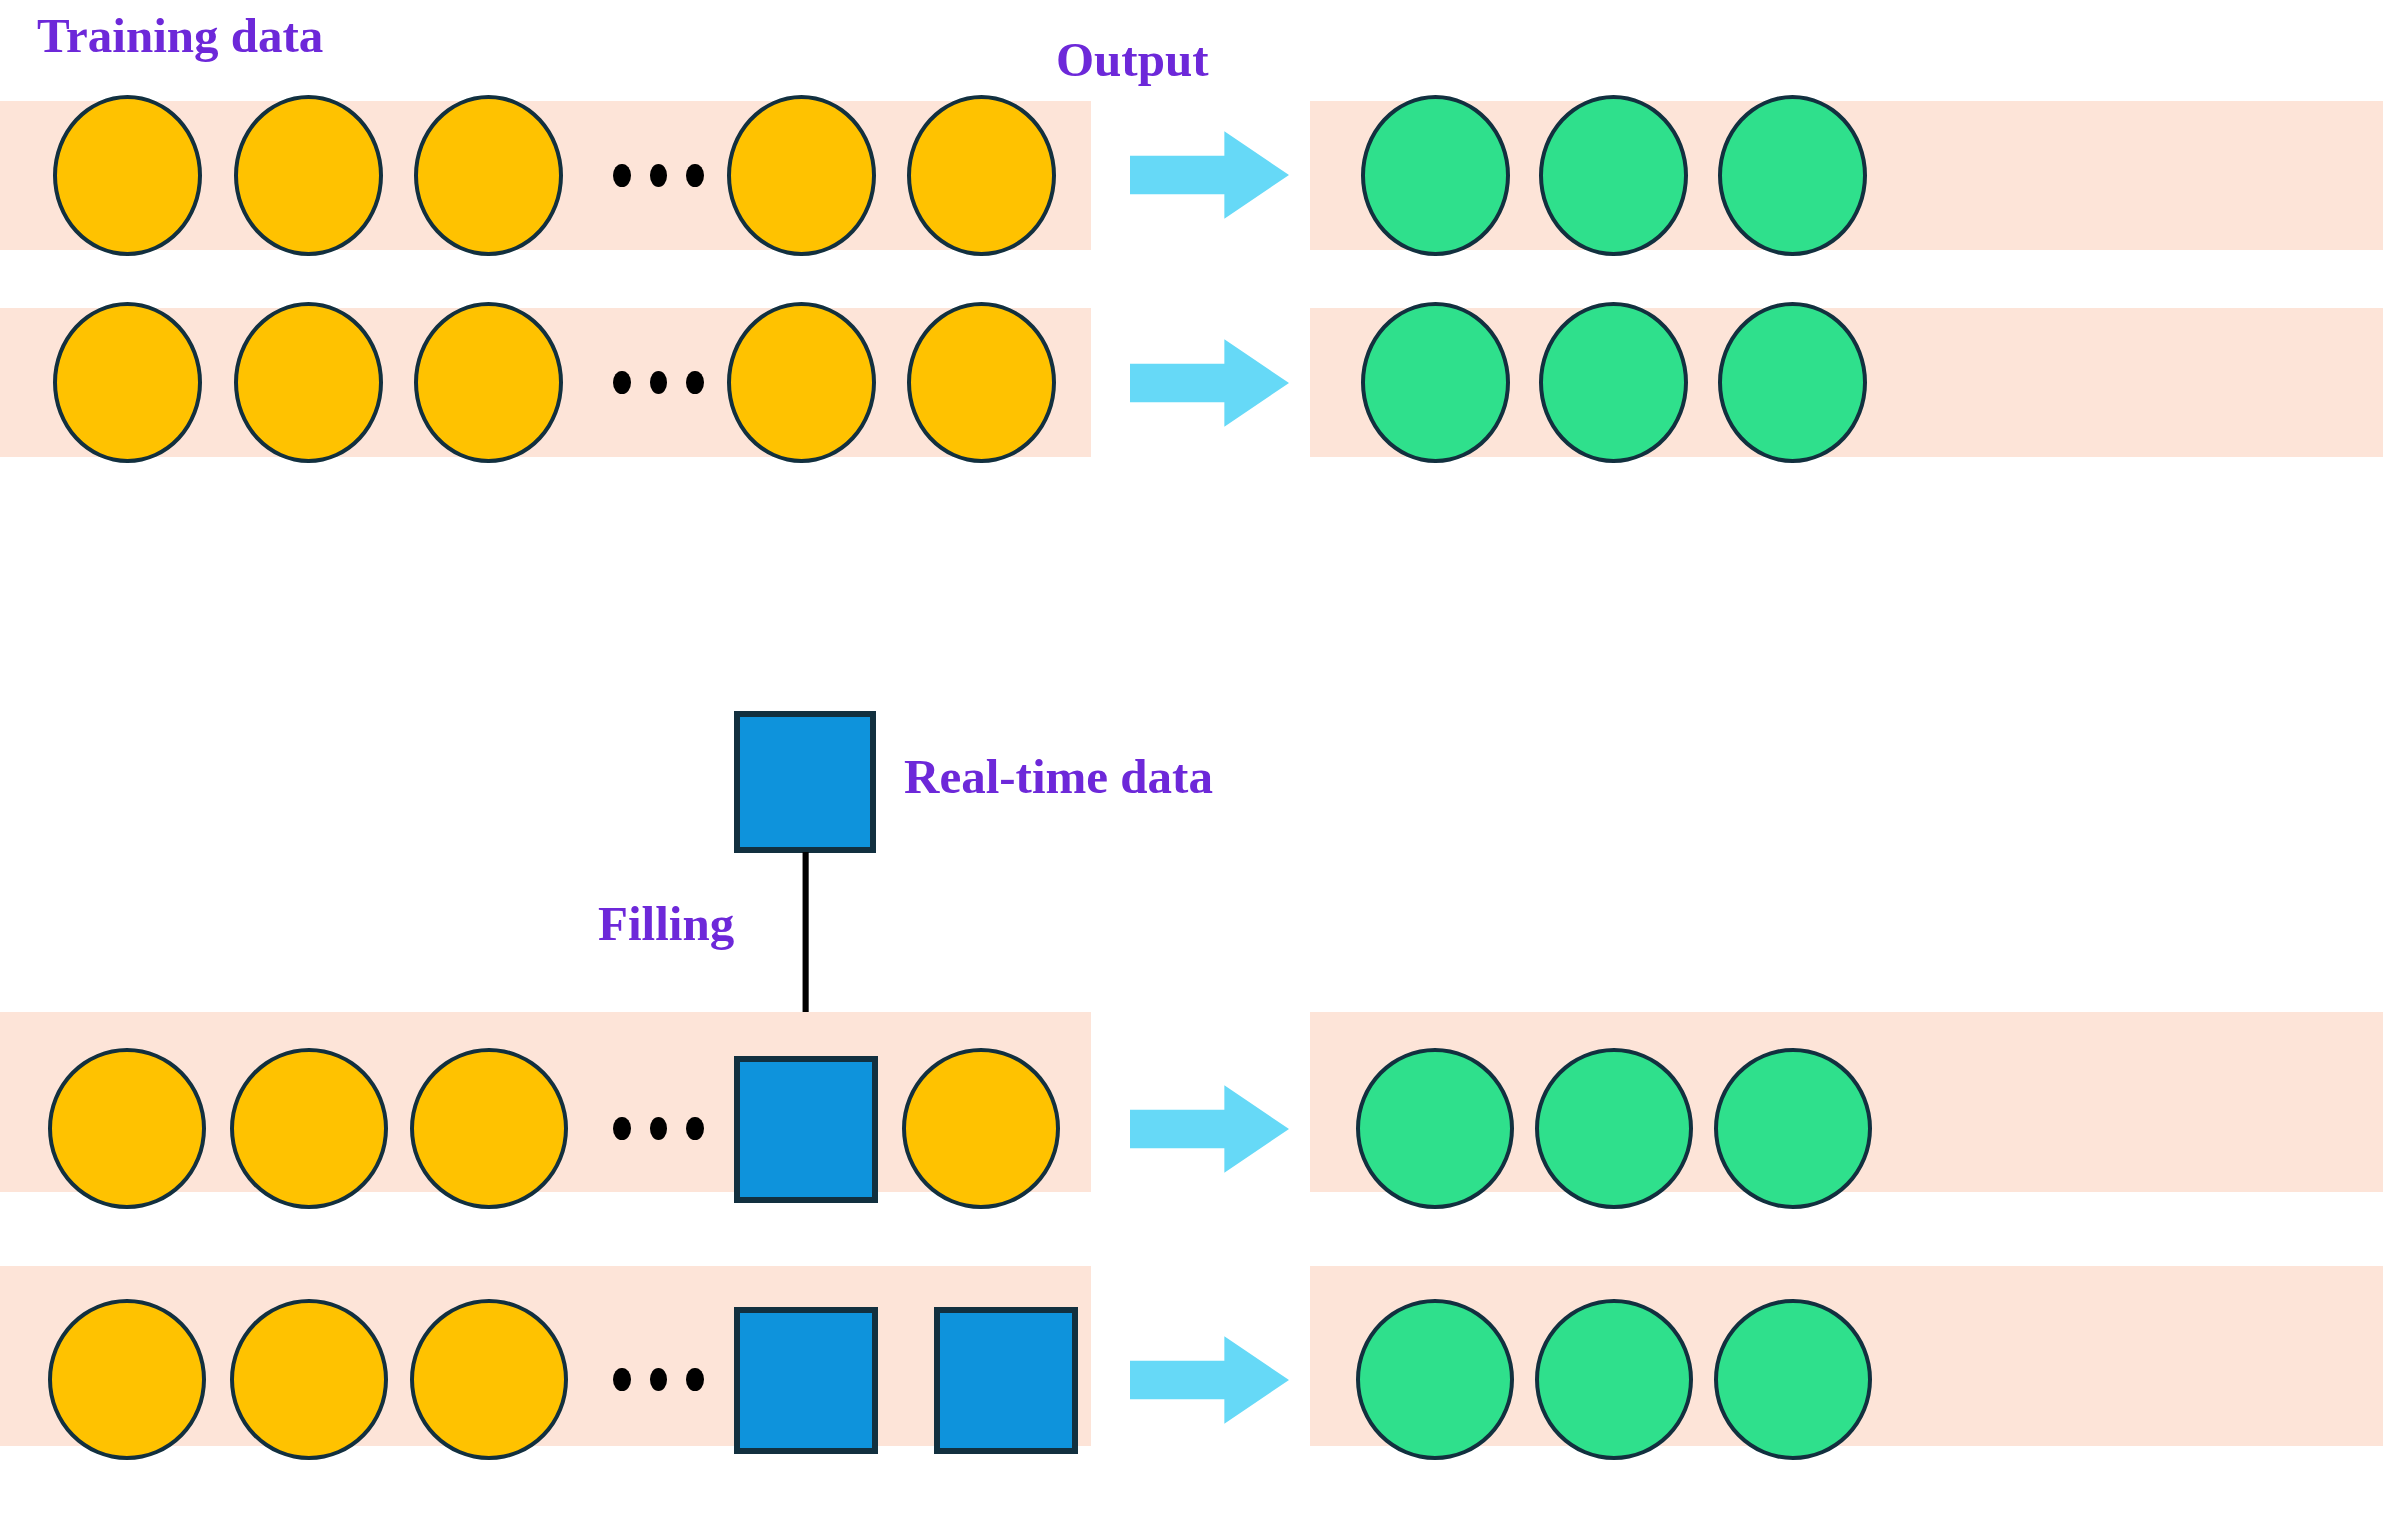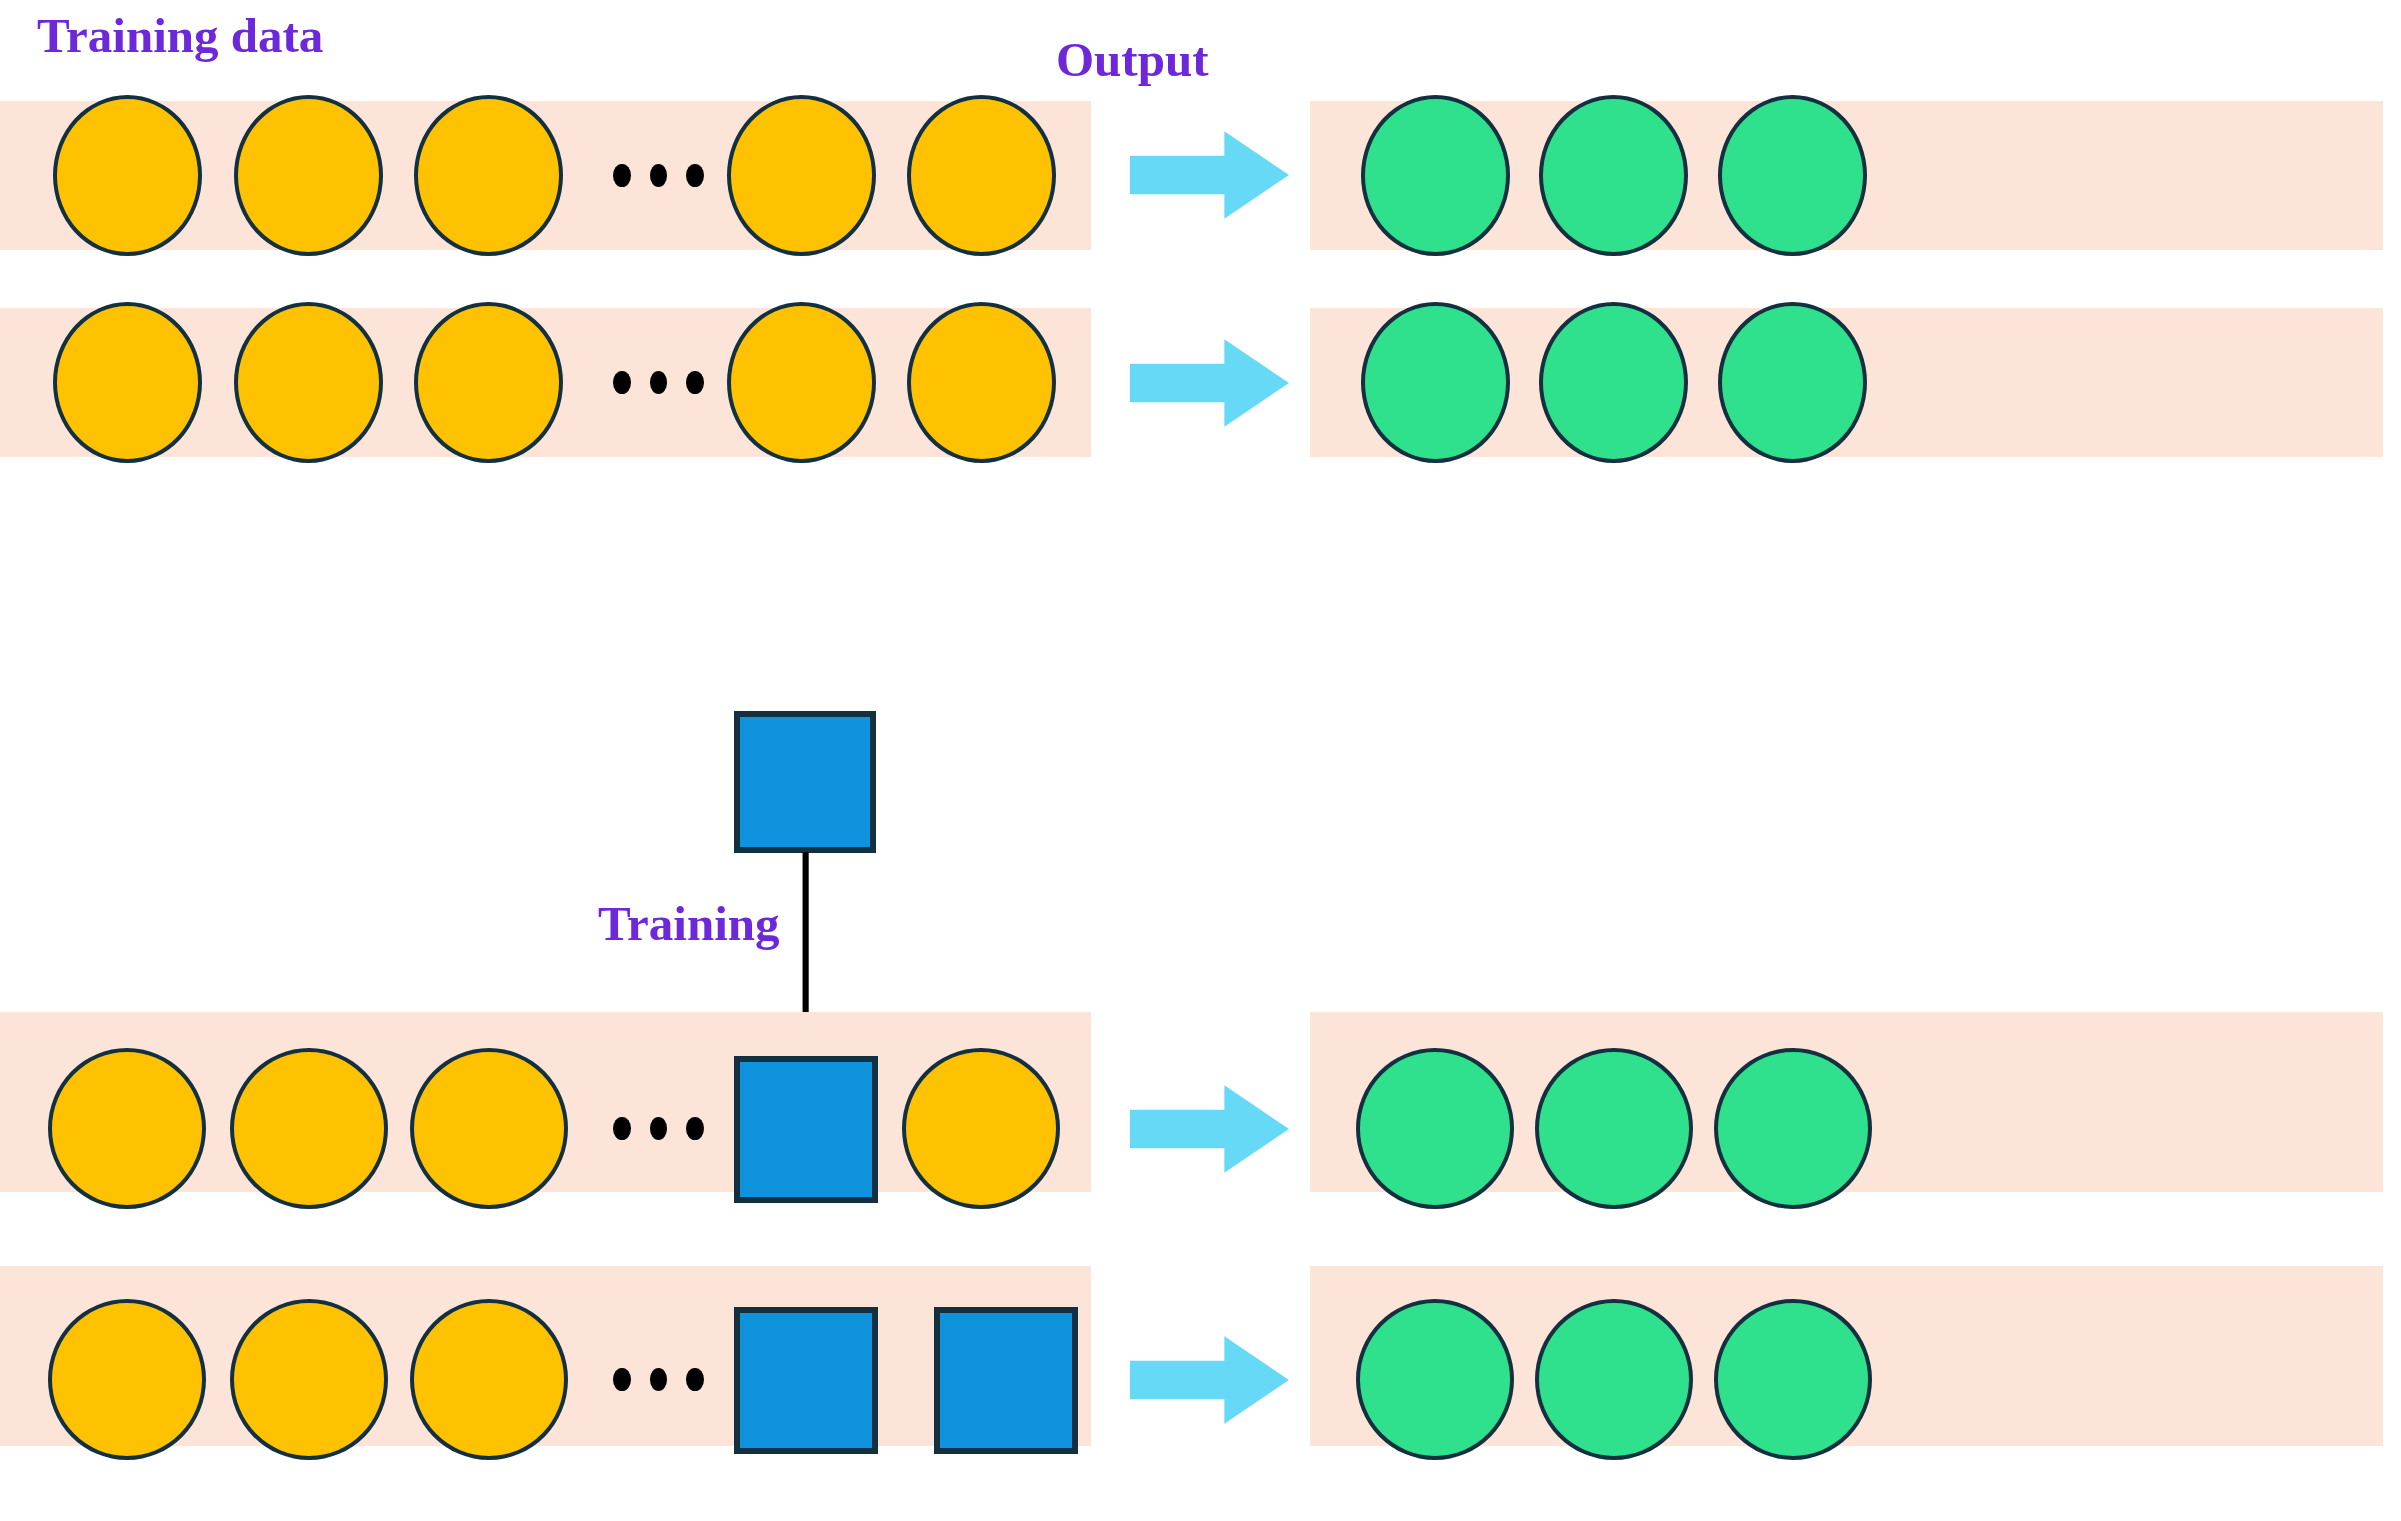--- a/index.html
+++ b/index.html
@@ -61,22 +61,23 @@
 </style>
 </head>
 <body>
 
 <div id="stage">
 
   <div class="label" style="left:37px; top:10.5px; font-size:49px;">Training data</div>
 
   <div class="label" style="left:1056px; top:35px; font-size:49px;">Output</div>
 
+  <div class="label" style="left:904px; top:752px; font-size:49px;">Real-time data</div>
 
-  <div class="label" style="left:598px; top:899px; font-size:49px;">Training</div>
+  <div class="label" style="left:598px; top:899px; font-size:49px;">Filling</div>
 
   <div class="band" style="left:0px; top:101px; width:1091px; height:149px;"></div>
   <div class="band" style="left:1310px; top:101px; width:1073px; height:149px;"></div>
 
   <div class="shape-circle" style="left:53px; top:95px; width:149px; height:161px; background:#ffc200;"></div>
   <div class="shape-circle" style="left:234px; top:95px; width:149px; height:161px; background:#ffc200;"></div>
   <div class="shape-circle" style="left:414px; top:95px; width:149px; height:161px; background:#ffc200;"></div>
   <div class="dots" style="left:613px; top:164px;">
     <span class="dot"></span>
     <span class="dot"></span>

